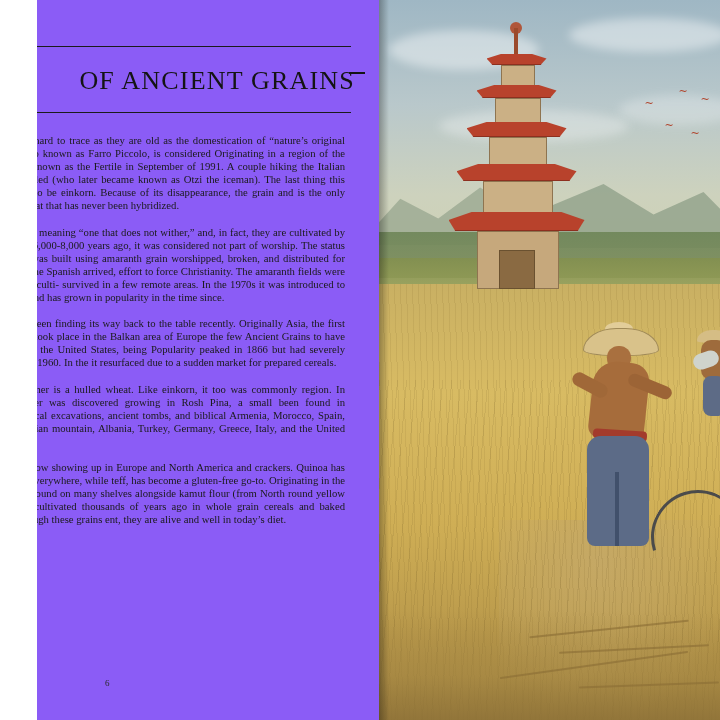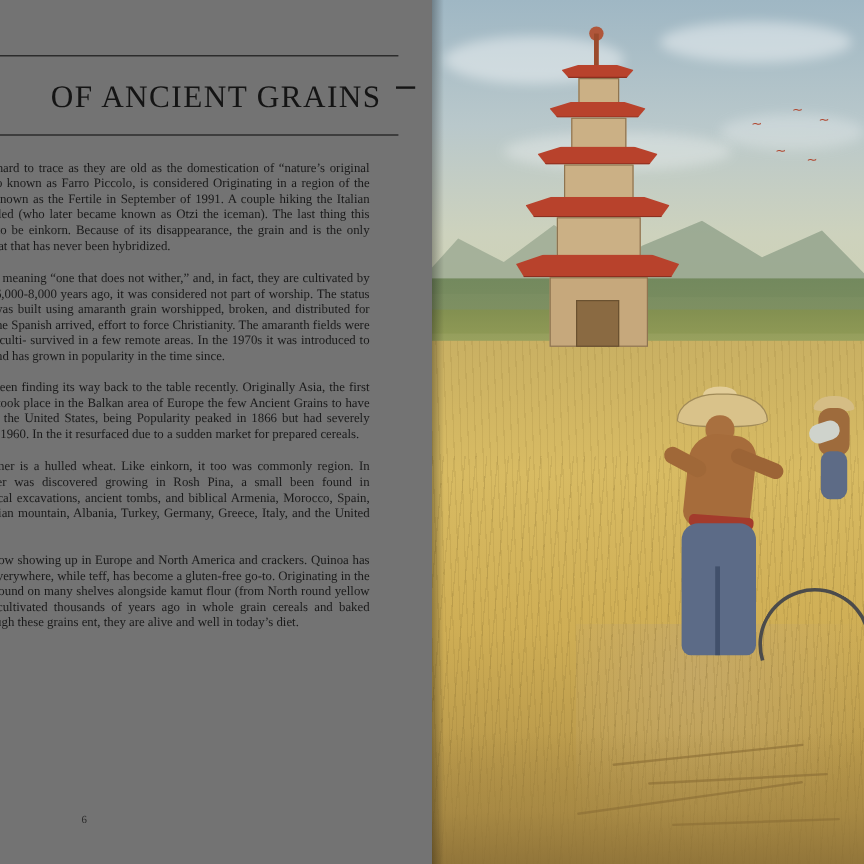--- a/index.html
+++ b/index.html
@@ -16,24 +16,25 @@
     height: 720px;
     display: flex;
     background: #ffffff;
   }
 
   
   .page-left {
     position: relative;
     width: 360px;
     height: 720px;
-    background: #737373;
+    background: #8b5cf6;
     box-sizing: border-box;
     padding: 0;
     overflow: hidden;
+    margin-left: 37px;
   }
   .title-rule-top {
     position: absolute;
     left: -40px;
     right: 28px;
     top: 46px;
     height: 1px;
     background: #1b1b1b;
   }
   .title-rule-bottom {

